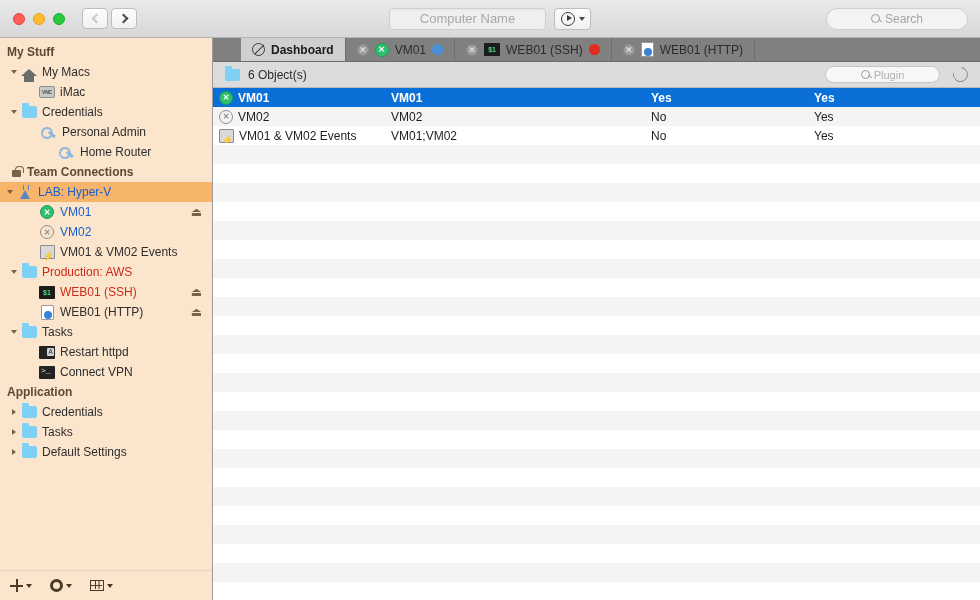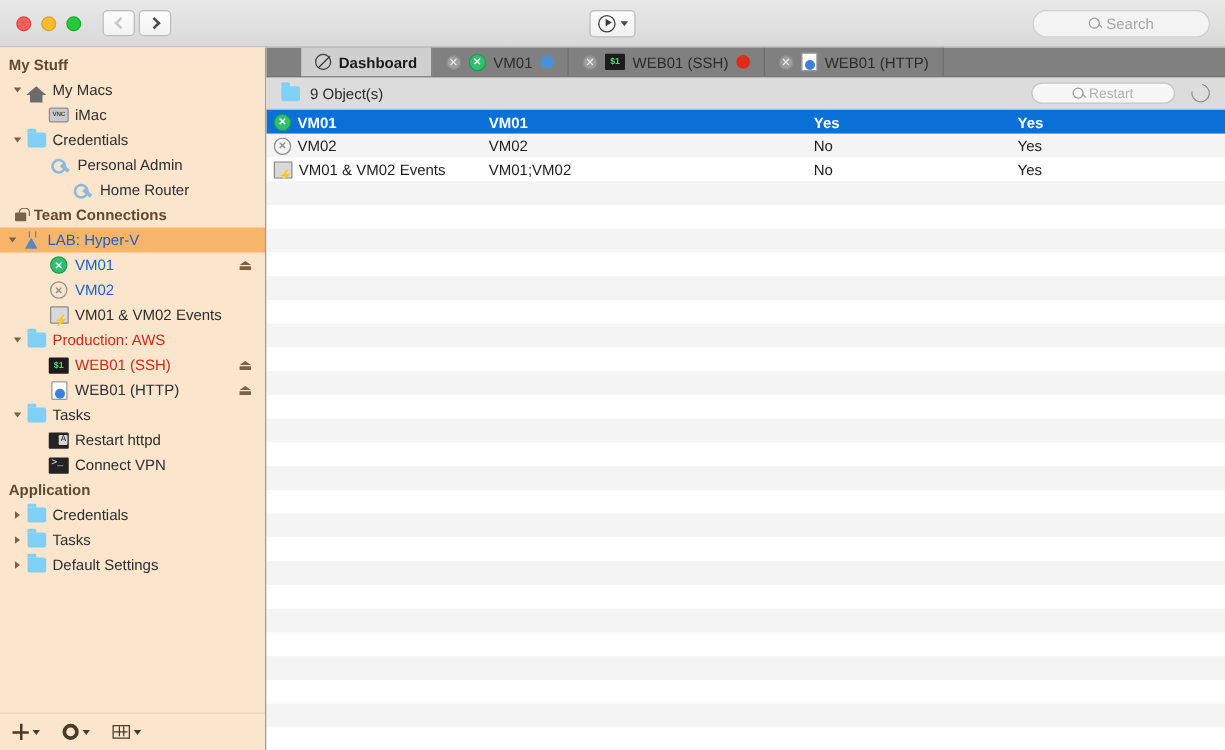--- a/index.html
+++ b/index.html
@@ -260,20 +260,21 @@
     <div class="navbtns">
       <div class="navbtn">
           <span class="chev chev-l"></span>
         </div>
       <div class="navbtn">
           <span class="chev chev-r"></span>
         </div>
     </div>
 
     <div class="center-group">
+      <div class="computer-name">Computer Name</div>
       <div class="connect-btn">
         <span class="play-circ"></span>
         <span class="caret-dn"></span>
       </div>
     </div>
 
     <div class="searchbox">
       <span class="mag"></span>
       <span class="lbl">Search</span>
     </div>
@@ -475,24 +476,24 @@
           </div>
           <div class="tab">
             <span class="tabclose">✕</span>
             <span class="i-doc"></span>
             <span>WEB01 (HTTP)</span>
           </div>
         </div>
 
       <div class="subtoolbar">
         <span class="i-folder"></span>
-        <span class="count">9 Object(s)</span>
+        <span class="count">6 Object(s)</span>
         <div class="filterbox">
           <span class="mag"></span>
-          <span class="lbl">Restart</span>
+          <span class="lbl">Plugin</span>
         </div>
         <div class="refresh"></div>
       </div>
 
       <div class="tbody" id="tbody">
           <div class="tr selected">
             <div class="td" style="width: 172px; flex: 0 0 172px;">
               <span class="i-vm on">✕</span>
               <span>VM01</span>
             </div>

